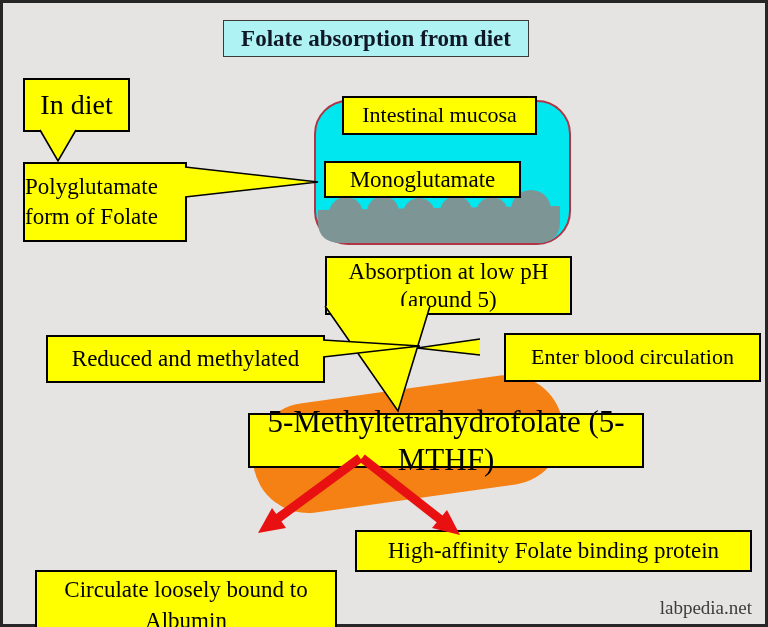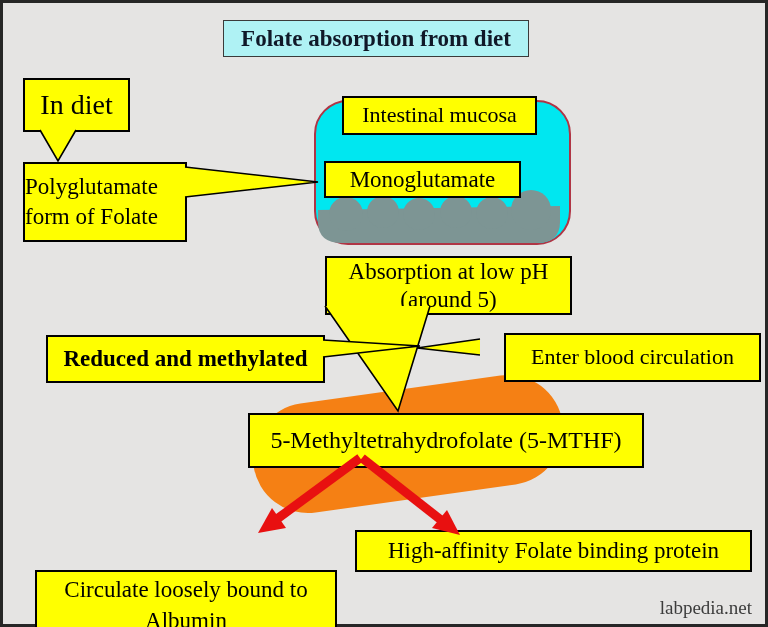--- a/index.html
+++ b/index.html
@@ -22,23 +22,23 @@
     text-align:center;box-sizing:border-box;line-height:1.2;
   }
   #bx-title{left:223px;top:20px;width:306px;height:37px;background:var(--title-fill);
     border:1px solid var(--title-border);color:var(--title-text);font-size:23px;font-weight:bold;}
   #bx-indiet{left:23px;top:78px;width:107px;height:54px;font-size:28px;text-align:right;}
   #bx-poly{left:23px;top:162px;width:164px;height:80px;font-size:23px;
     justify-content:flex-start;text-align:left;line-height:30px;}
   #bx-mucosa-label{left:342px;top:96px;width:195px;height:39px;font-size:22px;}
   #bx-mono{left:313px;top:161px;width:197px;height:37px;font-size:23px;margin-left:11px;}
   #bx-absorb{left:325px;top:250px;width:247px;height:59px;font-size:23px;line-height:28px;margin-top:6px;}
-  #bx-reduced{left:46px;top:335px;width:279px;height:48px;font-size:23px;font-weight:bold;}
+  #bx-reduced{left:46px;top:335px;width:279px;height:48px;font-size:23px;}
   #bx-enter{left:504px;top:333px;width:257px;height:49px;font-size:22px;}
-  #bx-mthf{left:248px;top:413px;width:396px;height:55px;font-size:24px;}
+  #bx-mthf{left:248px;top:413px;width:396px;height:55px;font-size:31px;}
   #bx-albumin{left:35px;top:530px;width:302px;height:69px;font-size:23px;line-height:31px;margin-top:40px;}
   #bx-binding{left:355px;top:530px;width:397px;height:42px;font-size:23px;}
   .watermark{
     position:absolute;right:16px;bottom:8px;font-size:19px;color:var(--watermark);margin-top:30px;
   }
   .mucosa{fill:var(--mucosa-fill);stroke:var(--mucosa-border);stroke-width:2;}
   .brush{fill:var(--brush);}
   .capsule{fill:var(--capsule);}
   .ptr{fill:var(--box-fill);stroke:var(--box-border);stroke-width:1.6;}
   .arrow-shaft{stroke:var(--arrow);stroke-width:9;fill:none;}

